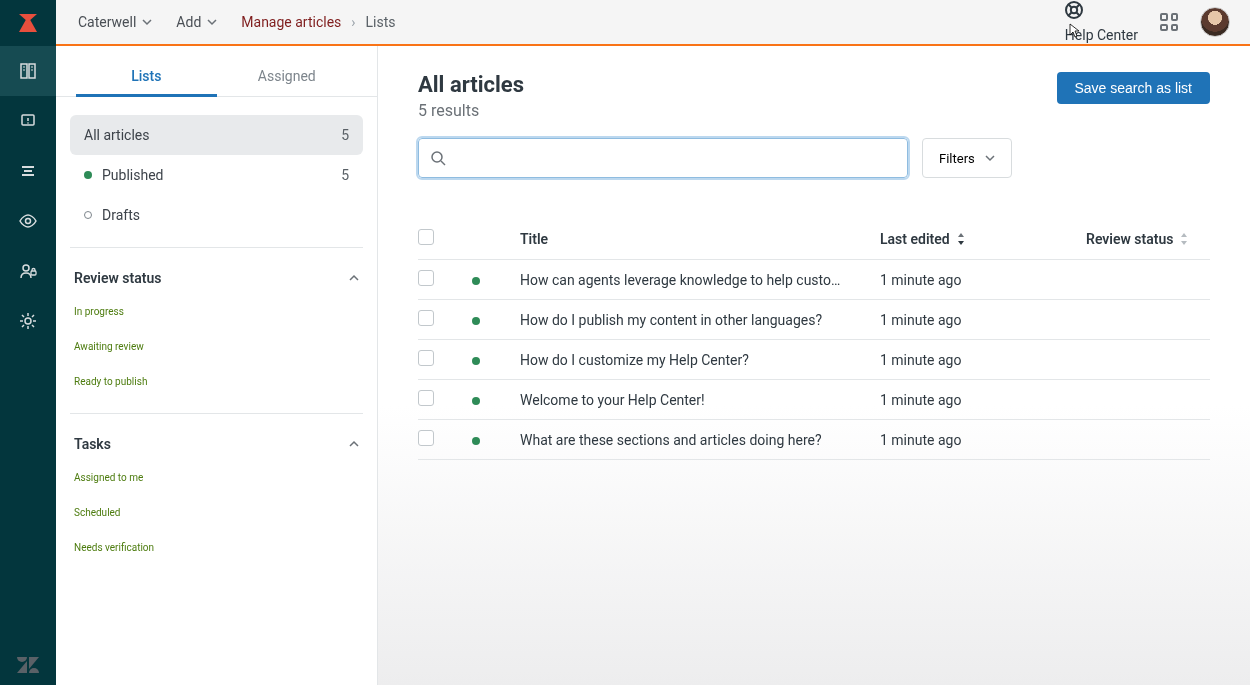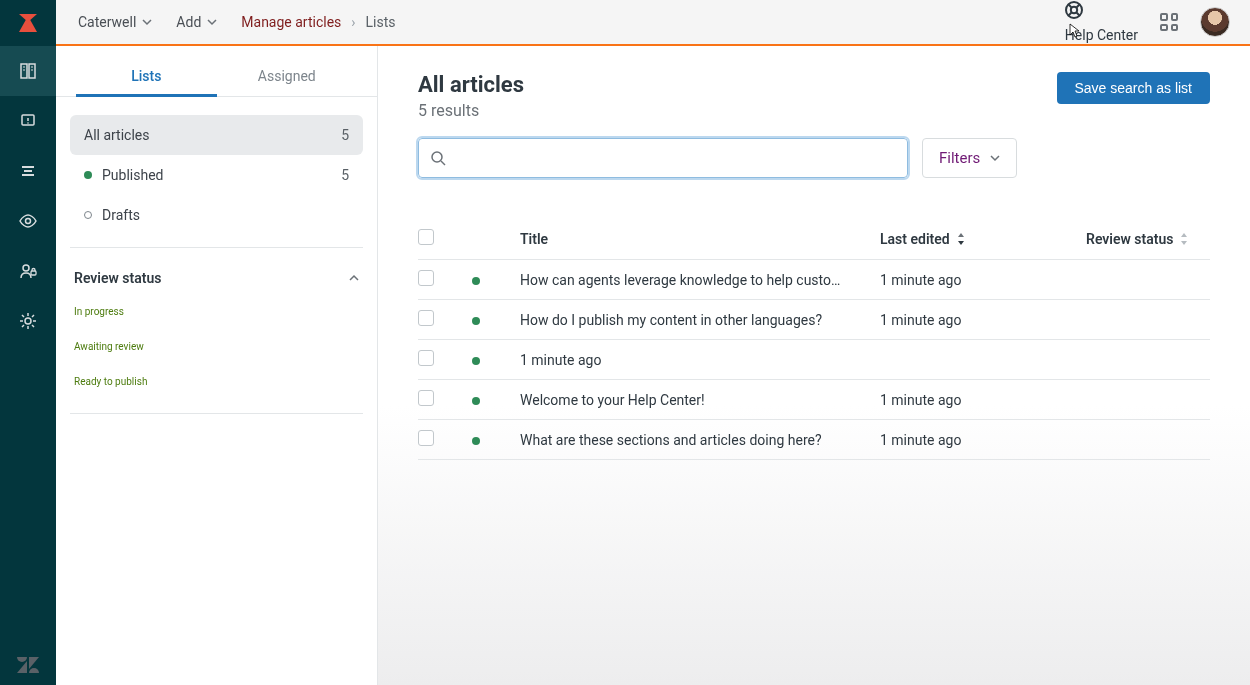--- a/index.html
+++ b/index.html
@@ -52,21 +52,21 @@
   
   .main { flex:1; background:linear-gradient(#ffffff 0 360px,#ededee 100%); padding:26px 40px; overflow:auto;}
   .main-headrow { display:flex; align-items:flex-start; justify-content:space-between;}
   .page-title { font-size:22px; font-weight:700; color:#2f3941;}
   .subtle { font-size:16px; color:#6b7177; margin-top:4px;}
   .btn-primary { background:#1f73b7; color:#fff; font-size:14px; font-weight:500; padding:8px 18px; border:none; border-radius:4px; cursor:pointer;}
   .searchrow { display:flex; align-items:center; gap:14px; margin-top:18px;}
   .searchwrap { position:relative; width:490px;}
   .searchwrap input { width:100%; height:40px; border:1px solid #8fbce0; border-radius:4px; padding:0 12px 0 40px; font-size:14px; outline:2px solid #bcd8ef;}
   .searchwrap .sicon { position:absolute; left:12px; top:50%; transform:translateY(-50%); width:16px; height:16px; color:#6b7177;}
-  .filters { height:40px; border:1px solid #d8dcde; border-radius:4px; background:#fff; display:flex; align-items:center; gap:10px; padding:0 16px; font-size:15px; color:#701a75; cursor:pointer;}
+  .filters { height:40px; border:1px solid #d8dcde; border-radius:4px; background:#fff; display:flex; align-items:center; gap:10px; padding:0 16px; font-size:13px; color:#000000; cursor:pointer;}
   
   .table { margin-top:40px;}
   .thead, .trow { display:grid; grid-template-columns:34px 28px 340px 186px 170px 24px; align-items:center; border-bottom:1px solid #e3e6e8;gap:20px;}
   .thead { padding:10px 0; font-weight:600; font-size:14px; color:#2f3941;}
   .thead .th { display:flex; align-items:center; gap:6px; cursor:pointer;}
   .trow { padding:10px 0; font-size:14px; color:#2f3941;}
   .chk { width:16px; height:16px; border:1px solid #c2c8cc; border-radius:3px; background:#fff; display:inline-block; cursor:pointer;}
   .title-cell { white-space:nowrap; overflow:hidden; text-overflow:ellipsis;}
   .sort { width:10px; height:12px;}
   .more { width:18px; height:18px; cursor:pointer; margin-left:auto;}
@@ -223,20 +223,33 @@
             <path d="M1 7l4-4 4 4" stroke="#6b7177" stroke-width="1.5" fill="none"></path>
           </svg>
       </div>
       <div class="section-body">
         <div class="section-link">In progress</div>
         <div class="section-link">Awaiting review</div>
         <div class="section-link">Ready to publish</div>
       </div>
     </div>
     <div class="divider"></div>
+    <div class="section">
+      <div class="section-header">
+        <span class="title">Tasks</span>
+        <svg class="chev" viewBox="0 0 10 10">
+            <path d="M1 7l4-4 4 4" stroke="#6b7177" stroke-width="1.5" fill="none"></path>
+          </svg>
+      </div>
+      <div class="section-body">
+        <div class="section-link">Assigned to me</div>
+        <div class="section-link">Scheduled</div>
+        <div class="section-link">Needs verification</div>
+      </div>
+    </div>
   </div>
 
   <div class="main">
     <div class="main-headrow">
       <div>
         <div class="page-title">All articles</div>
         <div class="subtle">5 results</div>
       </div>
       <button class="btn-primary">Save search as list</button>
     </div>
@@ -297,20 +310,21 @@
         <div><span class="chk"></span></div>
         <div><span class="dot green"></span></div>
         <div class="title-cell">How do I publish my content in other languages?</div>
         <div>1 minute ago</div>
         <div></div>
           <div></div>
       </div>
       <div class="trow">
         <div><span class="chk"></span></div>
         <div><span class="dot green"></span></div>
+        <div class="title-cell">How do I customize my Help Center?</div>
         <div>1 minute ago</div>
         <div></div>
           <div></div>
       </div>
       <div class="trow">
         <div><span class="chk"></span></div>
         <div><span class="dot green"></span></div>
         <div class="title-cell">Welcome to your Help Center!</div>
         <div>1 minute ago</div>
         <div></div>

